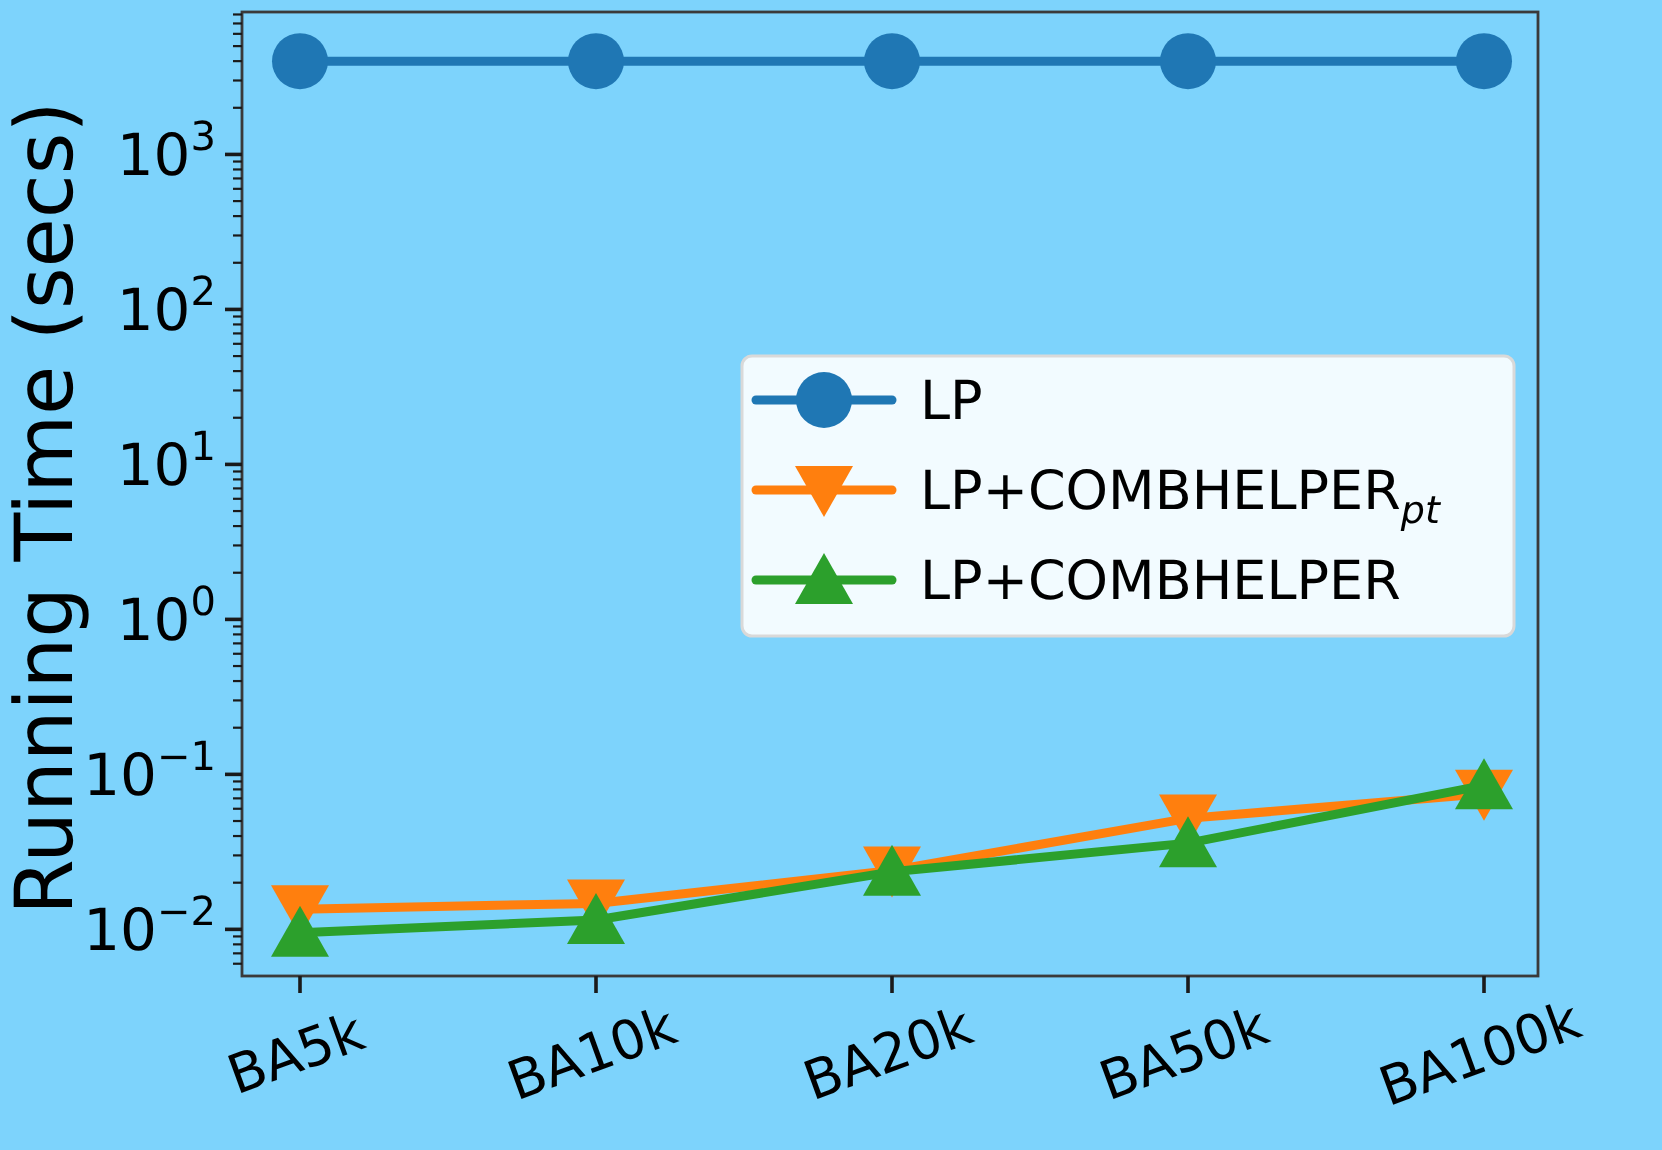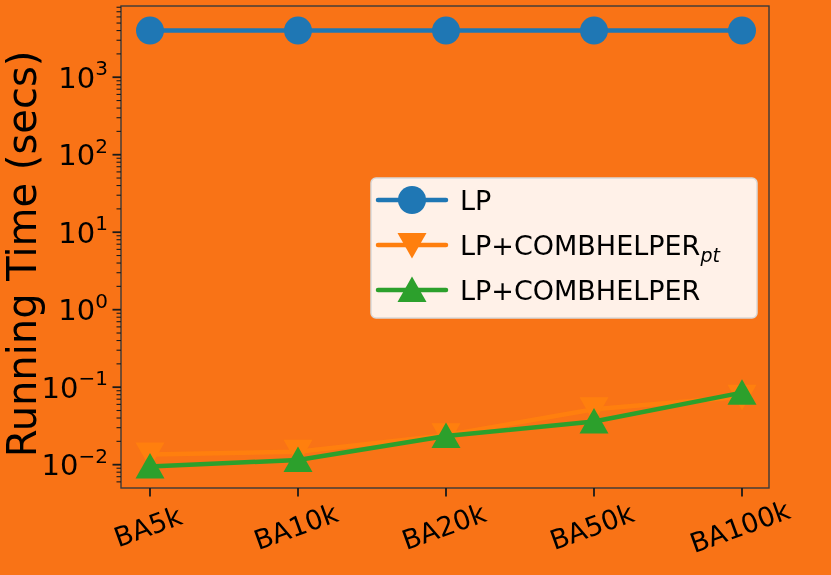--- a/index.html
+++ b/index.html
@@ -4,21 +4,21 @@
 <style>
   html, body {
     margin: 0;
     padding: 0;
     background: #ffffff;
   }
   .figure {
     position: relative;
     width: 831px;
     height: 575px;
-    background: #f97316;
+    background: #7dd3fc;
     overflow: hidden;
   }
   svg {
     display: block;
   }
   svg text {
     font-family: "DejaVu Sans", sans-serif;
     fill: #000000;
   }
 </style>

